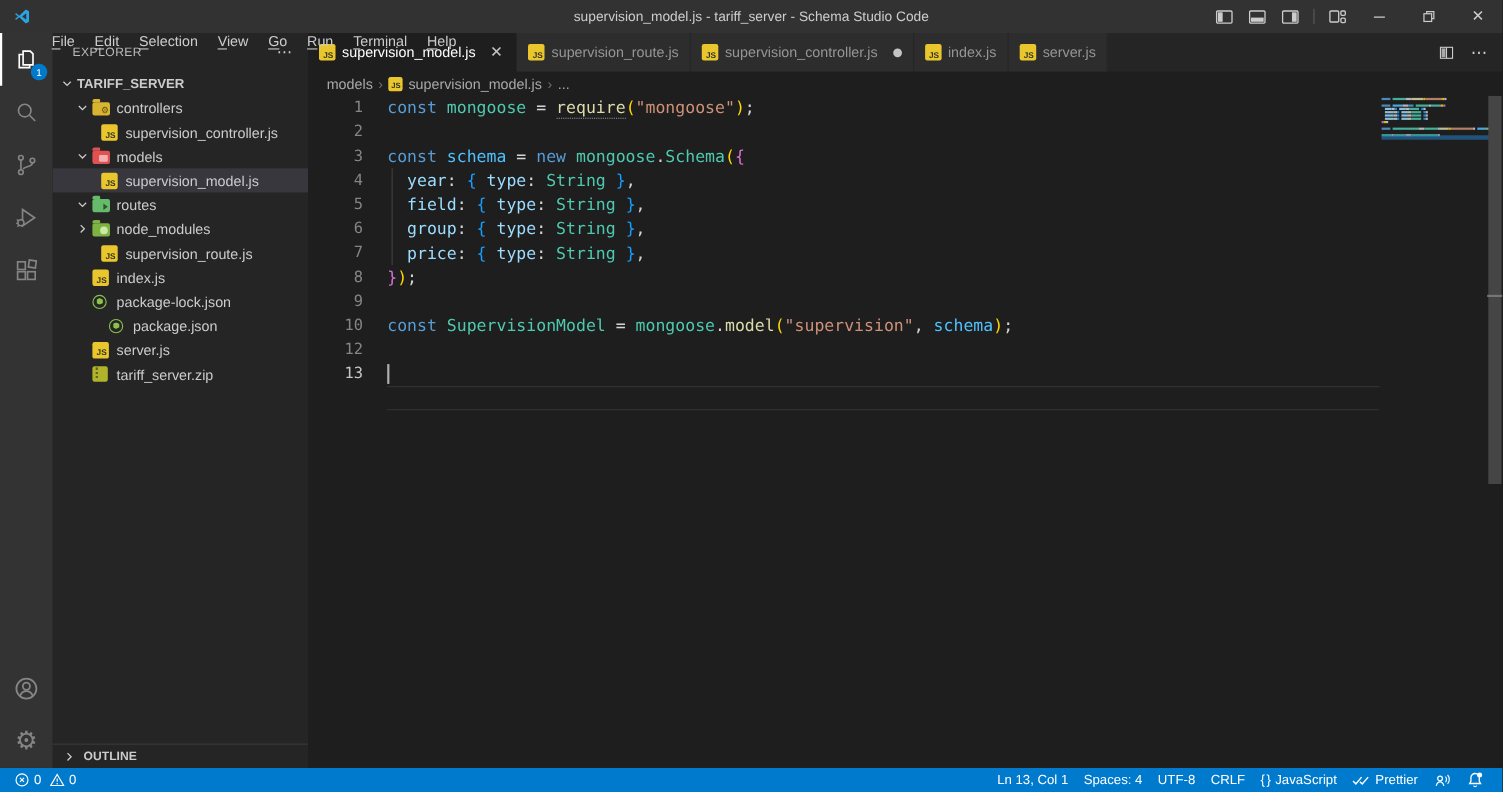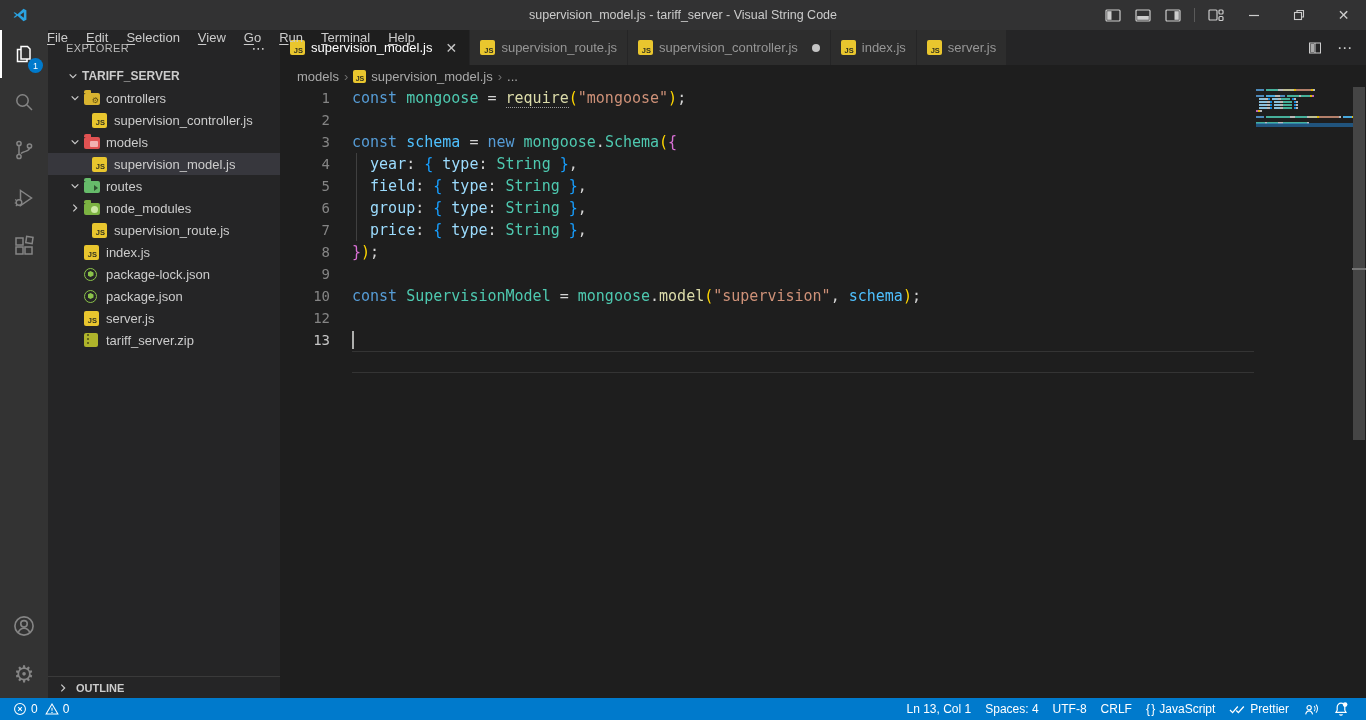--- a/index.html
+++ b/index.html
@@ -33,21 +33,21 @@
   .ab-badge { position:absolute; bottom:5px; right:5px; min-width:15px; height:15px; border-radius:50%;
     background:var(--c-badge); color:#fff; font-size:9px; display:flex; align-items:center; justify-content:center; }
   .ab-spacer { flex:1; }
   .gear-glyph { font-family:"DejaVu Sans", sans-serif; font-size:23px; line-height:1; }
 
   
   .sidebar { width:232px; background:#252526; color:#cccccc; font-size:13px; display:flex; flex-direction:column; }
   .sidebar-header { height:35px; display:flex; align-items:center; padding:0 14px 0 18px;
     font-size:11px; color:#bbbbbb; letter-spacing:.4px; flex-shrink:0; }
   .sh-dots { margin-left:auto; font-family:"DejaVu Sans",sans-serif; color:#cccccc; font-size:14px; cursor:pointer; }
-  .root-row { height:22px; display:flex; align-items:center; padding-left:16px; font-weight:bold;
+  .root-row { height:22px; display:flex; align-items:center; padding-left:4px; font-weight:bold;
     font-size:12px; cursor:pointer; flex-shrink:0; }
   .tree { flex-shrink:0; }
   .tree-row { height:22px; display:flex; align-items:center; cursor:pointer; white-space:nowrap; }
   .tree-row.selected { background:#37373d; }
   .chev { width:18px; display:flex; justify-content:center; align-items:center; color:#cccccc; flex-shrink:0; }
   .tree-icon { width:20px; display:flex; align-items:center; justify-content:flex-start; flex-shrink:0; }
   .tree-label { padding-left:2px; }
   .sidebar-bottom { margin-top:auto; flex-shrink:0; }
   .side-section { height:22px; border-top:1px solid #3a3a3a; display:flex; align-items:center;
     gap:4px; padding-left:6px; font-weight:bold; font-size:11px; color:#cccccc; cursor:pointer; }
@@ -133,21 +133,21 @@
   <div class="menubar" id="menubar">
       <span class="menu-item"><u>F</u>ile</span>
       <span class="menu-item"><u>E</u>dit</span>
       <span class="menu-item"><u>S</u>election</span>
       <span class="menu-item"><u>V</u>iew</span>
       <span class="menu-item"><u>G</u>o</span>
       <span class="menu-item"><u>R</u>un</span>
       <span class="menu-item"><u>T</u>erminal</span>
       <span class="menu-item"><u>H</u>elp</span>
     </div>
-  <div class="window-title">supervision_model.js - tariff_server - Visual String Code</div>
+  <div class="window-title">supervision_model.js - tariff_server - Schema Studio Code</div>
   <div class="titlebar-right" id="titlebar-right">
       <span class="tb-btn">
         <svg width="16" height="13" viewBox="0 0 16 13">
           <rect x="1" y="1" width="14" height="11" rx="1" fill="none" stroke="#cccccc" stroke-width="1.2"></rect>
           <rect x="2.2" y="2.2" width="4.3" height="8.6" fill="#cccccc"></rect>
         </svg>
       </span>
       <span class="tb-btn">
         <svg width="16" height="13" viewBox="0 0 16 13">
           <rect x="1" y="1" width="14" height="11" rx="1" fill="none" stroke="#cccccc" stroke-width="1.2"></rect>
@@ -349,21 +349,21 @@
      </div>
         <div class="tree-row " style="padding-left:18px">
        <span class="chev"></span>
           <span class="tree-icon">
             <span class="jsonicon">
               <i></i>
             </span>
           </span>
        <span class="tree-label">package-lock.json</span>
      </div>
-        <div class="tree-row " style="padding-left:18px">
+        <div class="tree-row " style="padding-left:33px">
        <span class="chev"></span>
           <span class="tree-icon">
             <span class="jsonicon">
               <i></i>
             </span>
           </span>
        <span class="tree-label">package.json</span>
      </div>
         <div class="tree-row " style="padding-left:18px">
        <span class="chev"></span>

